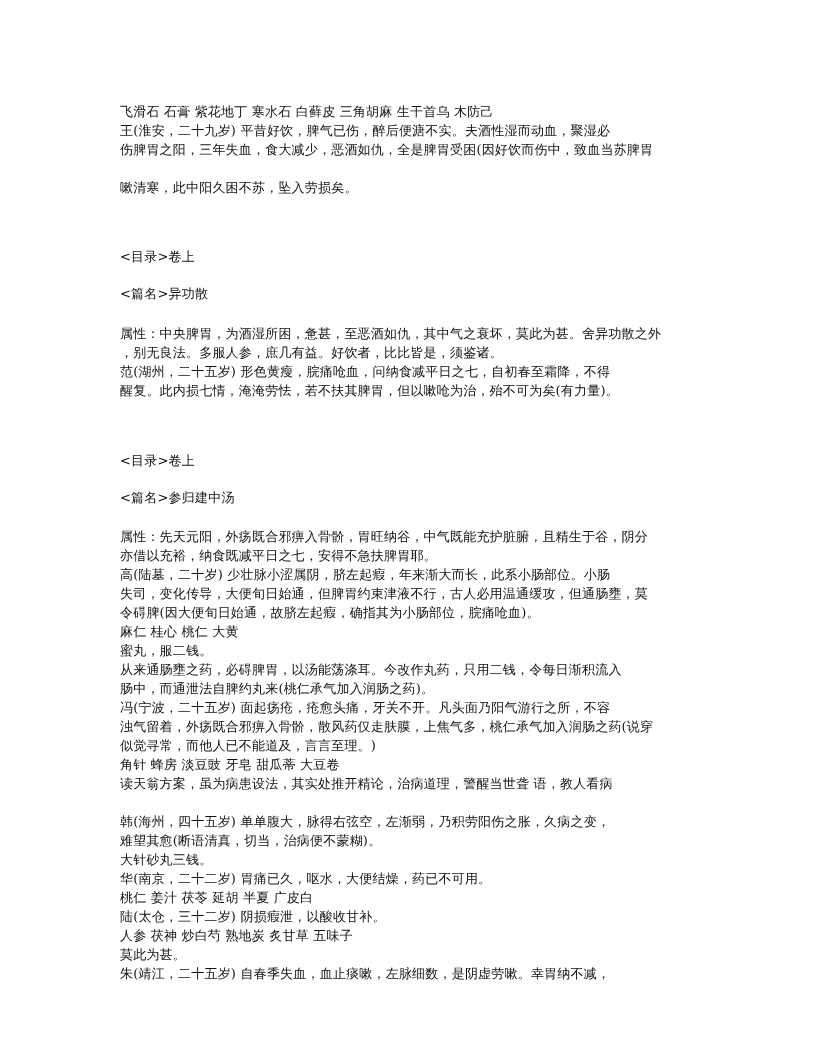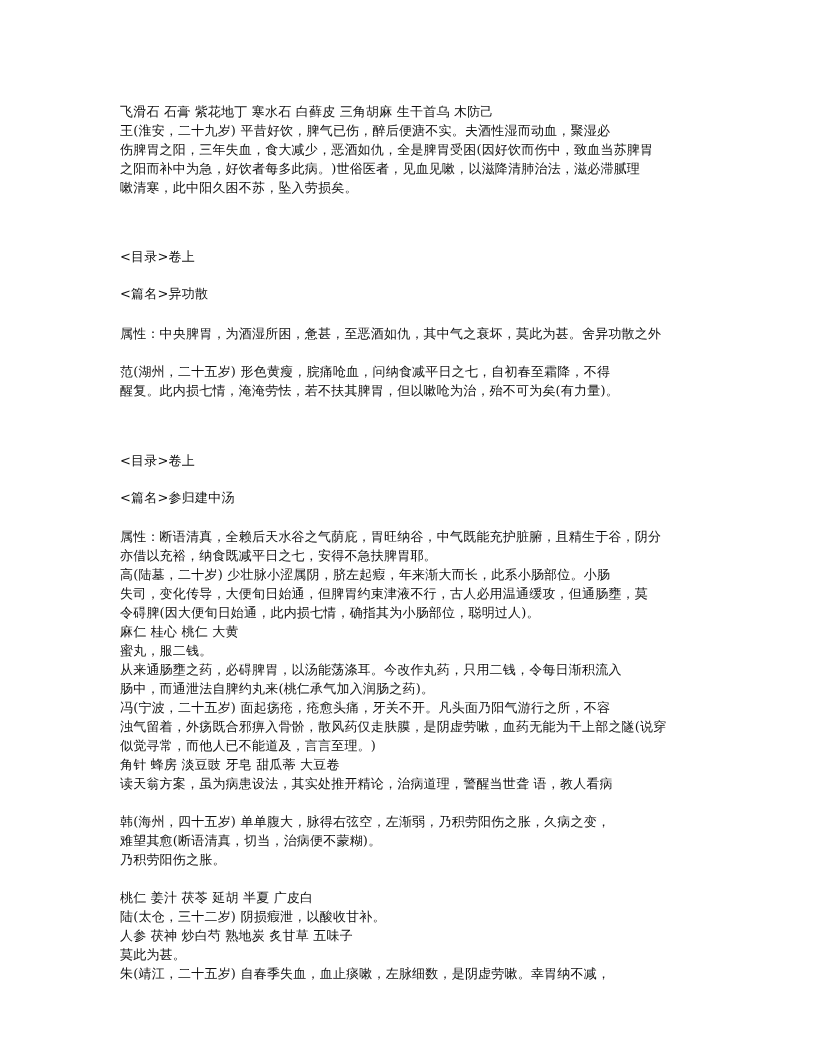--- a/index.html
+++ b/index.html
@@ -10,47 +10,48 @@
           font-size: 13px; line-height: 16px; letter-spacing: 0.2px; }
 </style>
 </head>
 <body>
 
 <div class="page">
 
   <div class="line" style="top:96px">飞滑石 石膏 紫花地丁 寒水石 白藓皮 三角胡麻 生干首乌 木防己</div>
   <div class="line" style="top:115px">王(淮安，二十九岁) 平昔好饮，脾气已伤，醉后便溏不实。夫酒性湿而动血，聚湿必</div>
   <div class="line" style="top:134px">伤脾胃之阳，三年失血，食大减少，恶酒如仇，全是脾胃受困(因好饮而伤中，致血当苏脾胃</div>
-  <div class="line" style="top:153px">之阳而补中为急，好饮者每多此病。)世俗医者，见血见嗽，以滋降清肺治法，滋必滞腻理</div>
   <div class="line" style="top:172px">嗽清寒，此中阳久困不苏，坠入劳损矣。</div>
 
   <div class="line" style="top:241px">&lt;目录&gt;卷上</div>
   <div class="line" style="top:278px">&lt;篇名&gt;异功散</div>
   <div class="line" style="top:318px">属性：中央脾胃，为酒湿所困，惫甚，至恶酒如仇，其中气之衰坏，莫此为甚。舍异功散之外</div>
+  <div class="line" style="top:337px">，别无良法。多服人参，庶几有益。好饮者，比比皆是，须鉴诸。</div>
   <div class="line" style="top:356px">范(湖州，二十五岁) 形色黄瘦，脘痛呛血，问纳食减平日之七，自初春至霜降，不得</div>
   <div class="line" style="top:375px">醒复。此内损七情，淹淹劳怯，若不扶其脾胃，但以嗽呛为治，殆不可为矣(有力量)。</div>
 
   <div class="line" style="top:445px">&lt;目录&gt;卷上</div>
   <div class="line" style="top:482px">&lt;篇名&gt;参归建中汤</div>
-  <div class="line" style="top:521px">属性：断语清真，全赖后天水谷之气荫庇，胃旺纳谷，中气既能充护脏腑，且精生于谷，阴分</div>
+  <div class="line" style="top:521px">属性：先天元阳，外疡既合邪痹入骨骱，胃旺纳谷，中气既能充护脏腑，且精生于谷，阴分</div>
   <div class="line" style="top:559px">高(陆墓，二十岁) 少壮脉小涩属阴，脐左起瘕，年来渐大而长，此系小肠部位。小肠</div>
   <div class="line" style="top:540px">亦借以充裕，纳食既减平日之七，安得不急扶脾胃耶。</div>
   <div class="line" style="top:578px">失司，变化传导，大便旬日始通，但脾胃约束津液不行，古人必用温通缓攻，但通肠壅，莫</div>
-  <div class="line" style="top:597px">令碍脾(因大便旬日始通，此内损七情，确指其为小肠部位，聪明过人)。</div>
+  <div class="line" style="top:597px">令碍脾(因大便旬日始通，故脐左起瘕，确指其为小肠部位，脘痛呛血)。</div>
   <div class="line" style="top:616px">麻仁 桂心 桃仁 大黄</div>
   <div class="line" style="top:635px">蜜丸，服二钱。</div>
   <div class="line" style="top:654px">从来通肠壅之药，必碍脾胃，以汤能荡涤耳。今改作丸药，只用二钱，令每日渐积流入</div>
   <div class="line" style="top:673px">肠中，而通泄法自脾约丸来(桃仁承气加入润肠之药)。</div>
   <div class="line" style="top:692px">冯(宁波，二十五岁) 面起疡疮，疮愈头痛，牙关不开。凡头面乃阳气游行之所，不容</div>
-  <div class="line" style="top:711px">浊气留着，外疡既合邪痹入骨骱，散风药仅走肤膜，是阴虚劳嗽，血药无能为干上部之隧(说穿</div>
+  <div class="line" style="top:711px">浊气留着，外疡既合邪痹入骨骱，散风药仅走肤膜，上焦气多，桃仁承气加入润肠之药(说穿</div>
   <div class="line" style="top:730px">似觉寻常，而他人已不能道及，言言至理。)</div>
   <div class="line" style="top:749px">角针 蜂房 淡豆豉 牙皂 甜瓜蒂 大豆卷</div>
   <div class="line" style="top:768px">读天翁方案，虽为病患设法，其实处推开精论，治病道理，警醒当世聋 语，教人看病</div>
   <div class="line" style="top:825px">难望其愈(断语清真，切当，治病便不蒙糊)。</div>
   <div class="line" style="top:806px">韩(海州，四十五岁) 单单腹大，脉得右弦空，左渐弱，乃积劳阳伤之胀，久病之变，</div>
-  <div class="line" style="top:844px">乃积劳阳伤之胀。</div>
+  <div class="line" style="top:844px">大针砂丸三钱。</div>
+  <div class="line" style="top:863px">华(南京，二十二岁) 胃痛已久，呕水，大便结燥，药已不可用。</div>
   <div class="line" style="top:882px">桃仁 姜汁 茯苓 延胡 半夏 广皮白</div>
   <div class="line" style="top:901px">陆(太仓，三十二岁) 阴损瘕泄，以酸收甘补。</div>
   <div class="line" style="top:920px">人参 茯神 炒白芍 熟地炭 炙甘草 五味子</div>
   <div class="line" style="top:939px">莫此为甚。</div>
   <div class="line" style="top:958px">朱(靖江，二十五岁) 自春季失血，血止痰嗽，左脉细数，是阴虚劳嗽。幸胃纳不减，</div>
 
 </div>
 
 </body></html>

